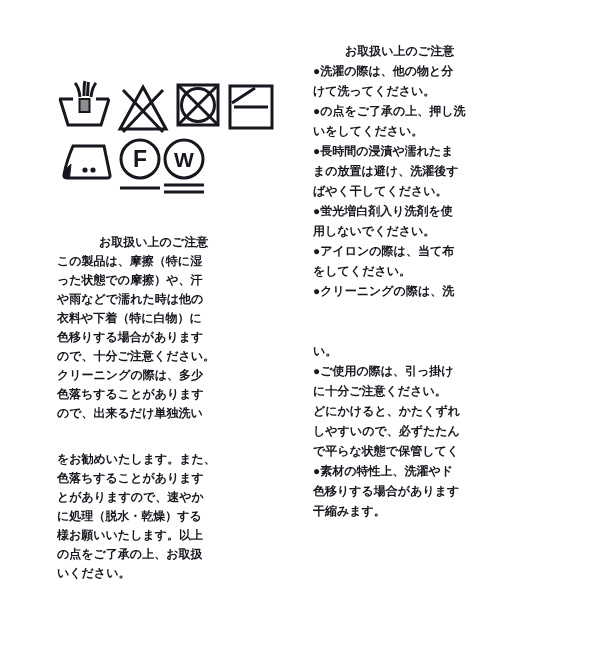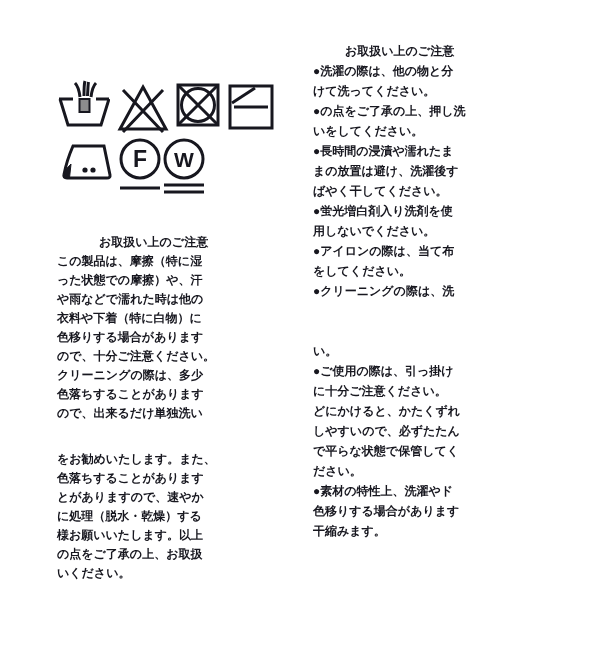--- a/index.html
+++ b/index.html
@@ -121,20 +121,19 @@
         <div class="line">●クリーニングの際は、洗</div>
       </div>
     <div class="gap-right"></div>
     <div>
         <div class="line">い。</div>
         <div class="line">●ご使用の際は、引っ掛け</div>
         <div class="line">に十分ご注意ください。</div>
         <div class="line">どにかけると、かたくずれ</div>
         <div class="line">しやすいので、必ずたたん</div>
         <div class="line">で平らな状態で保管してく</div>
-        <div class="line">ださい。</div>
         <div class="line">●素材の特性上、洗濯やド</div>
         <div class="line">色移りする場合があります</div>
         <div class="line">干縮みます。</div>
       </div>
   </div>
 
 </div>
 
 </body></html>

